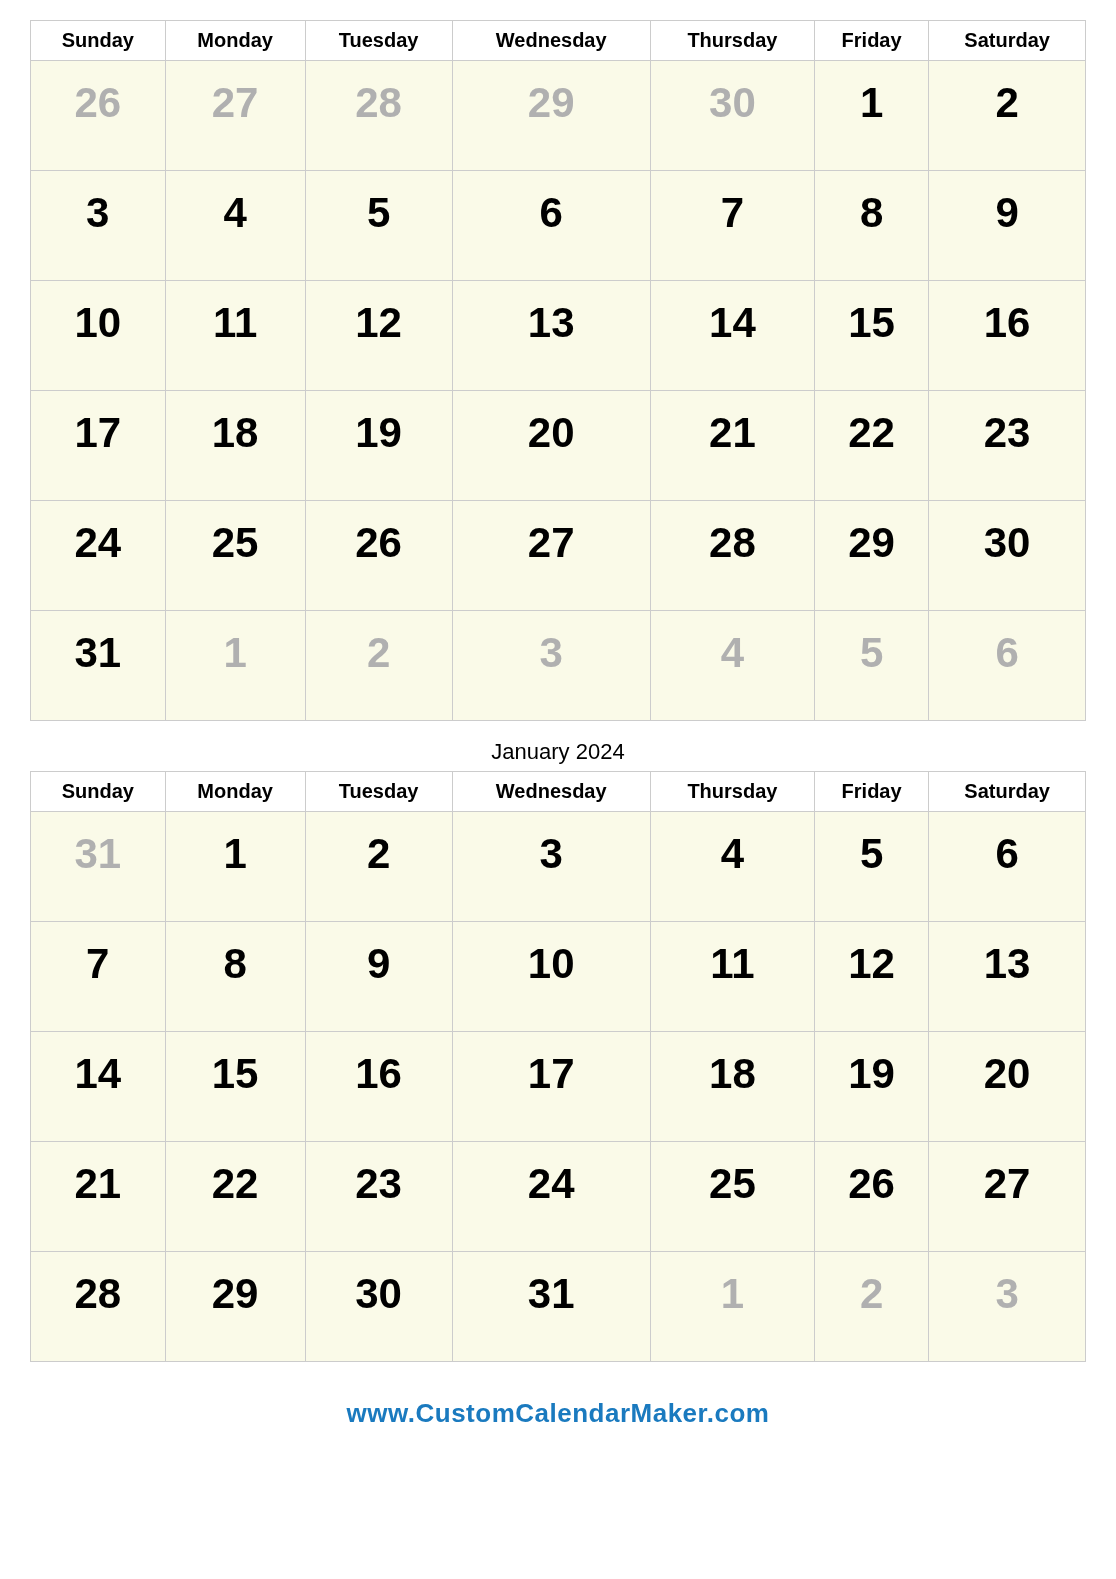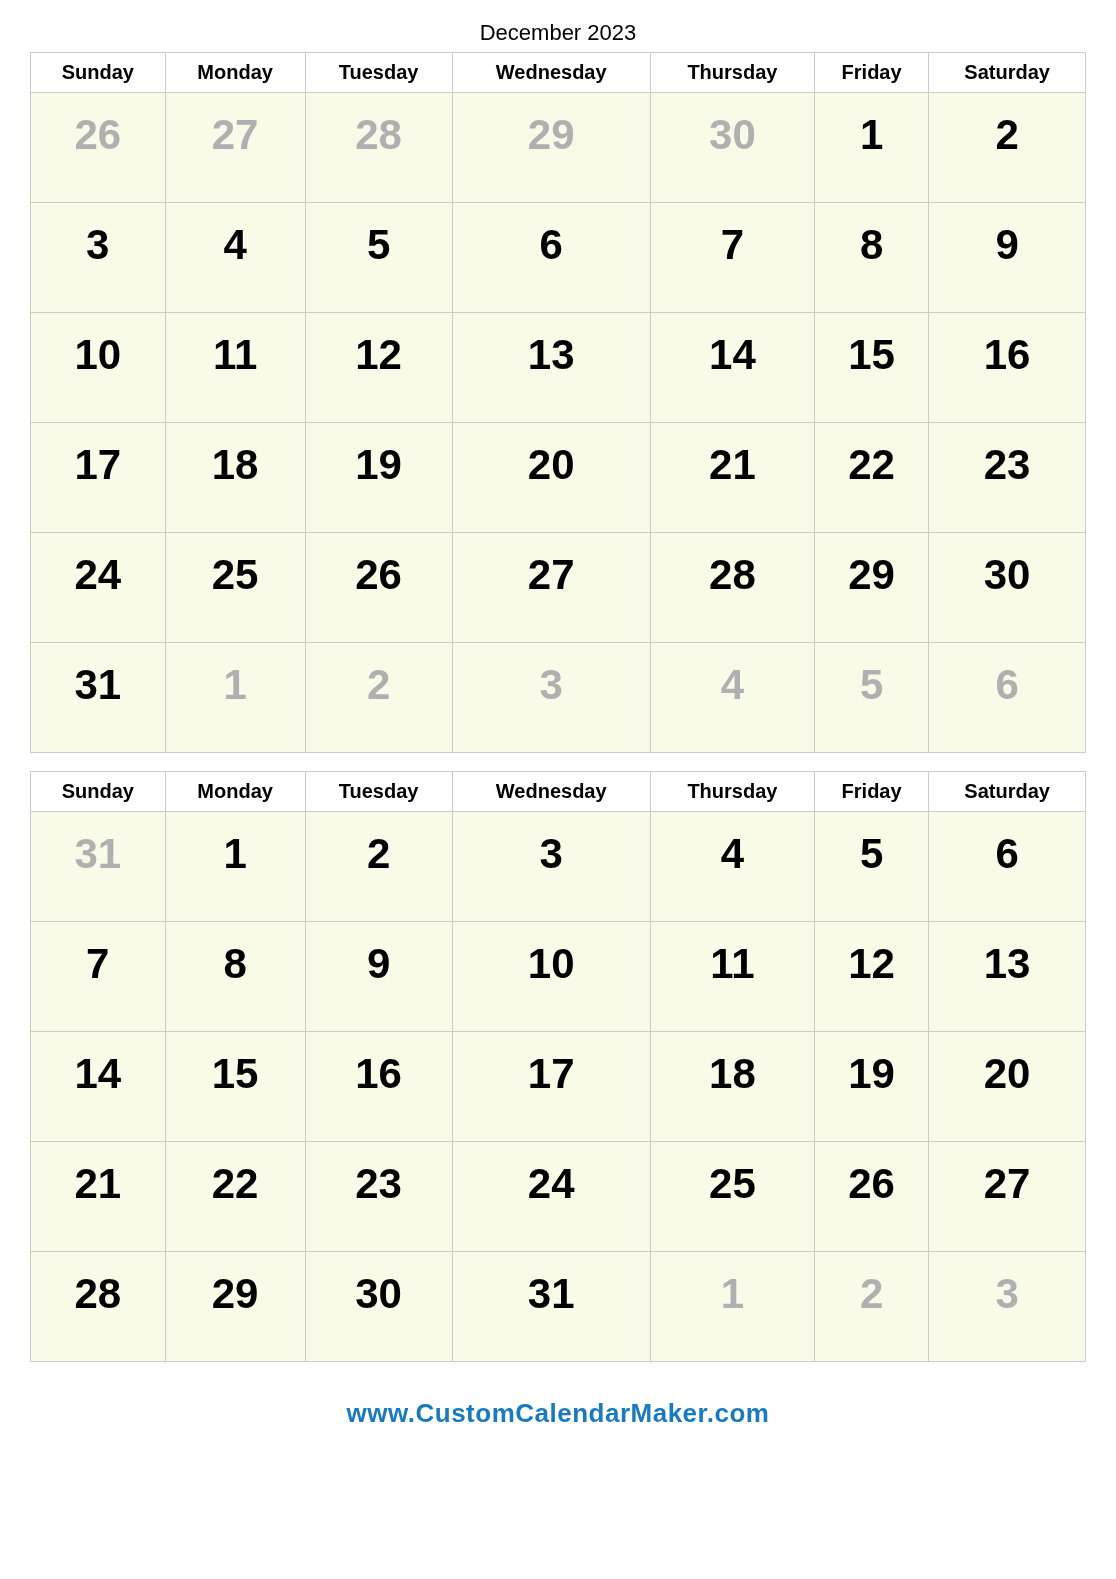--- a/index.html
+++ b/index.html
@@ -59,21 +59,20 @@
       color: #1a7abf;
       text-decoration: none;
       font-family: Liberation Sans, sans-serif;
       letter-spacing: 0.5px;
     }
   </style>
 </head>
 <body>
 
 <div class="calendar-section">
-  <div class="month-title">December 2023</div>
   <table class="cal-table">
     <thead>
       <tr>
         <th>Sunday</th>
         <th>Monday</th>
         <th>Tuesday</th>
         <th>Wednesday</th>
         <th>Thursday</th>
         <th>Friday</th>
         <th>Saturday</th>
@@ -132,20 +131,21 @@
           <td class="other-month">3</td>
           <td class="other-month">4</td>
           <td class="other-month">5</td>
           <td class="other-month">6</td>
         </tr>
       </tbody>
   </table>
 </div>
 
 <div class="calendar-section">
+  <div class="month-title">January 2024</div>
   <table class="cal-table">
     <thead>
       <tr>
         <th>Sunday</th>
         <th>Monday</th>
         <th>Tuesday</th>
         <th>Wednesday</th>
         <th>Thursday</th>
         <th>Friday</th>
         <th>Saturday</th>

